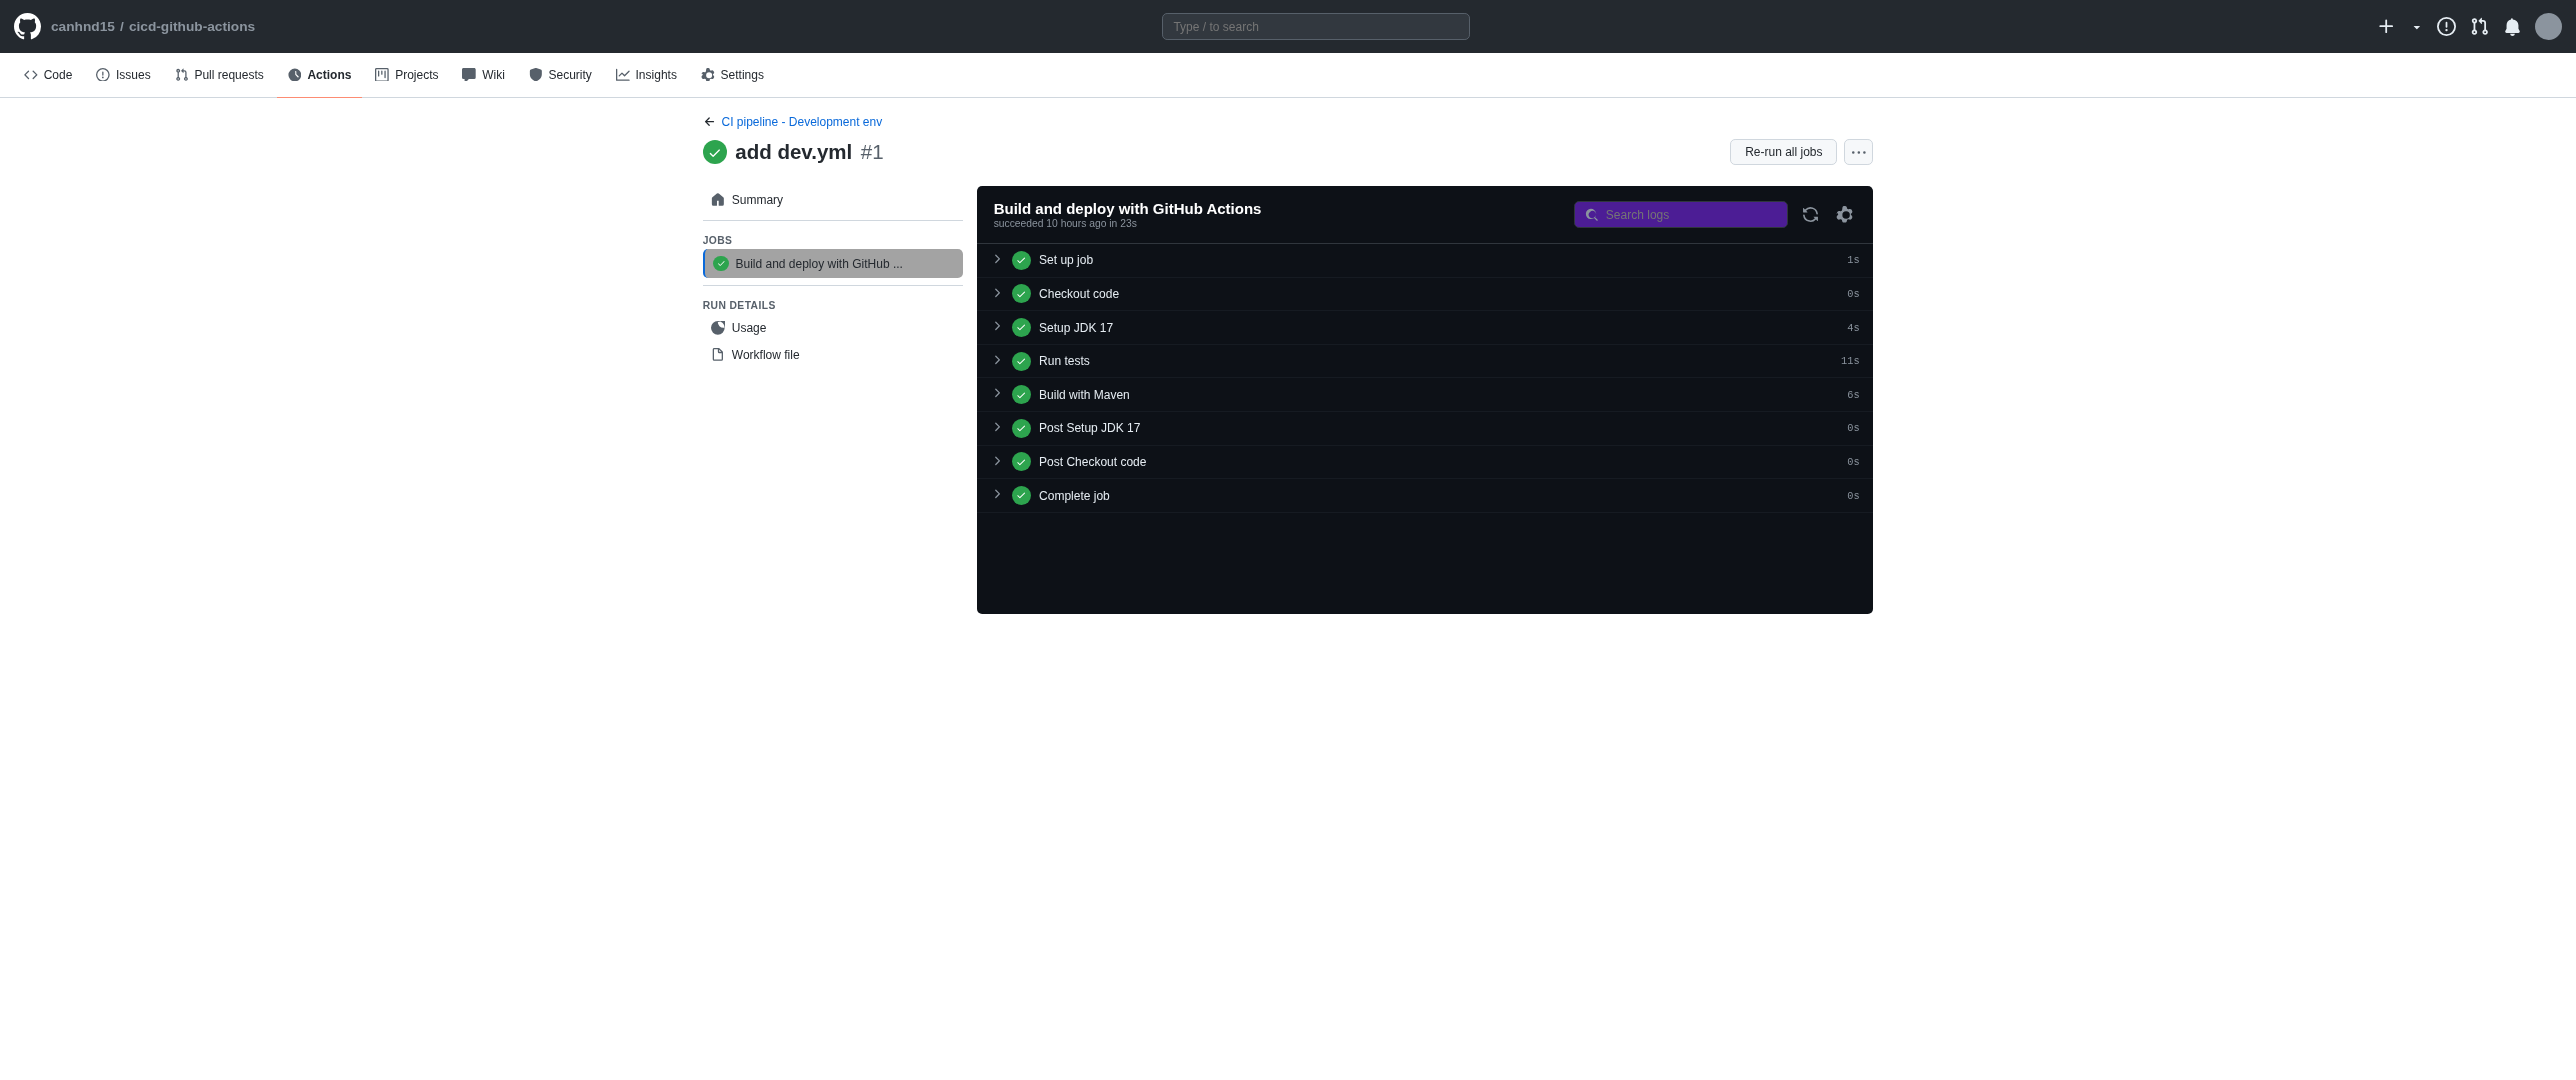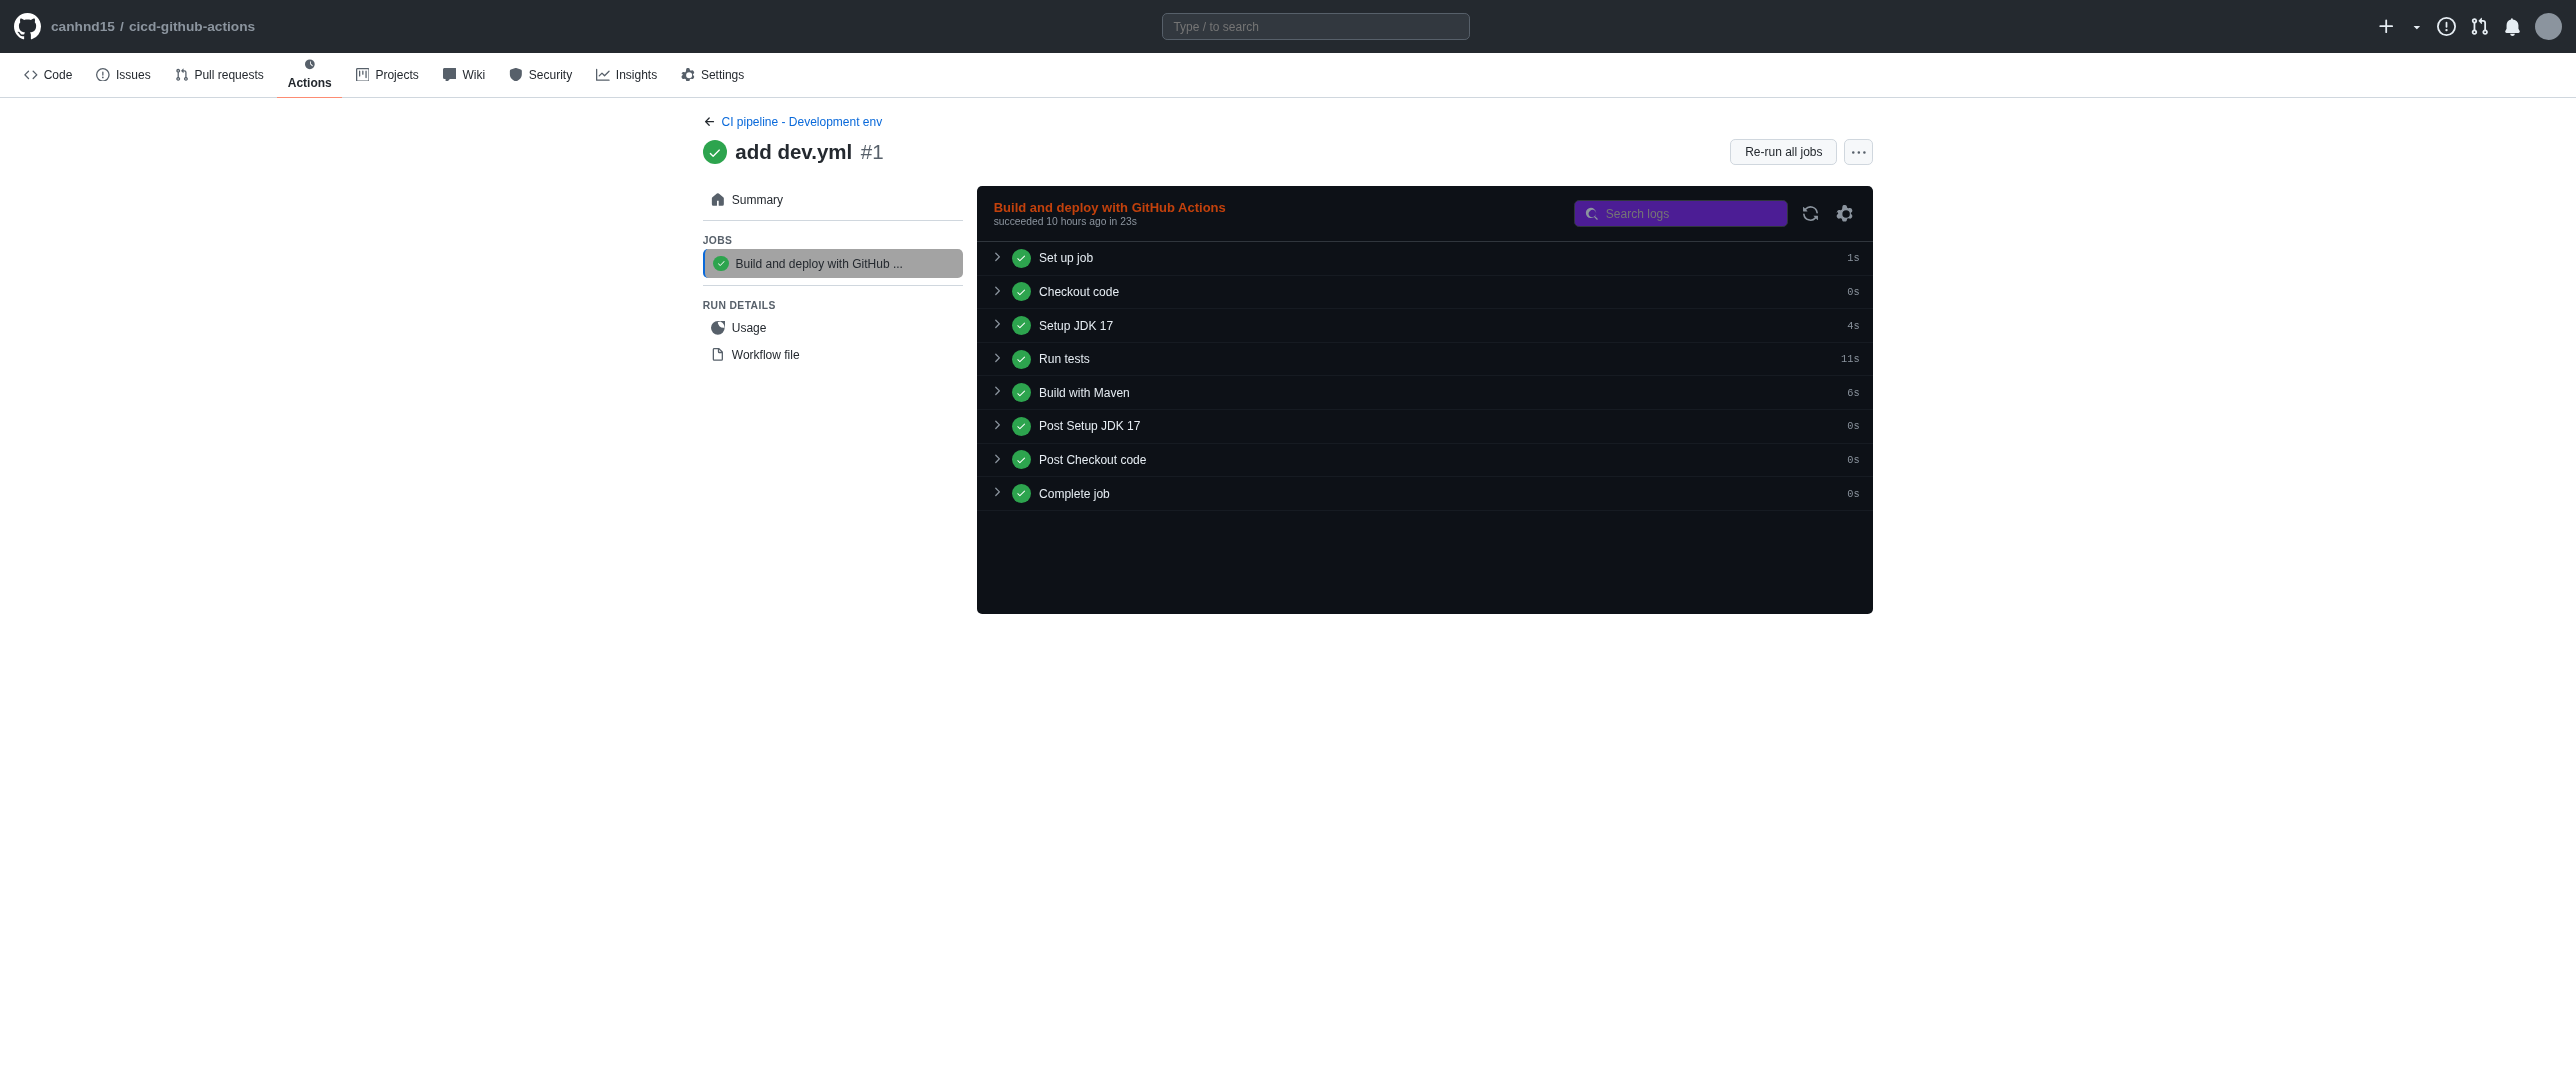--- a/index.html
+++ b/index.html
@@ -82,21 +82,20 @@
       border-bottom: 1.7px solid transparent;
       cursor: pointer;
       height: 45px;
       white-space: nowrap;
       text-align: center;
     }
     .repo-nav-item.active {
       border-bottom: 1.7px solid #fd8c73;
       font-weight: 600;
       color: #24292f;
-      flex-direction: column;
     }
     .repo-nav-item svg { width: 13.7px; height: 13.7px; fill: #57606a; }
 
     
     .page-content {
       padding: 17px 13.7px;
       max-width: 1198px;
       margin: 0 auto;
     }
 
@@ -243,22 +242,22 @@
       min-height: 428px;
     }
     .log-header {
       display: flex;
       align-items: center;
       justify-content: space-between;
       padding: 13.7px 17px;
       border-bottom: 0.9px solid #30363d;
     }
     .log-header-title {
-      color: #c2410c;
-      font-size: 13px;
+      color: #ffffff;
+      font-size: 15px;
       font-weight: 600;
     }
     .log-header-subtitle {
       color: #8b949e;
       font-size: 10.3px;
       margin-top: 1.7px;
     }
     .log-header-actions {
       display: flex;
       align-items: center;

